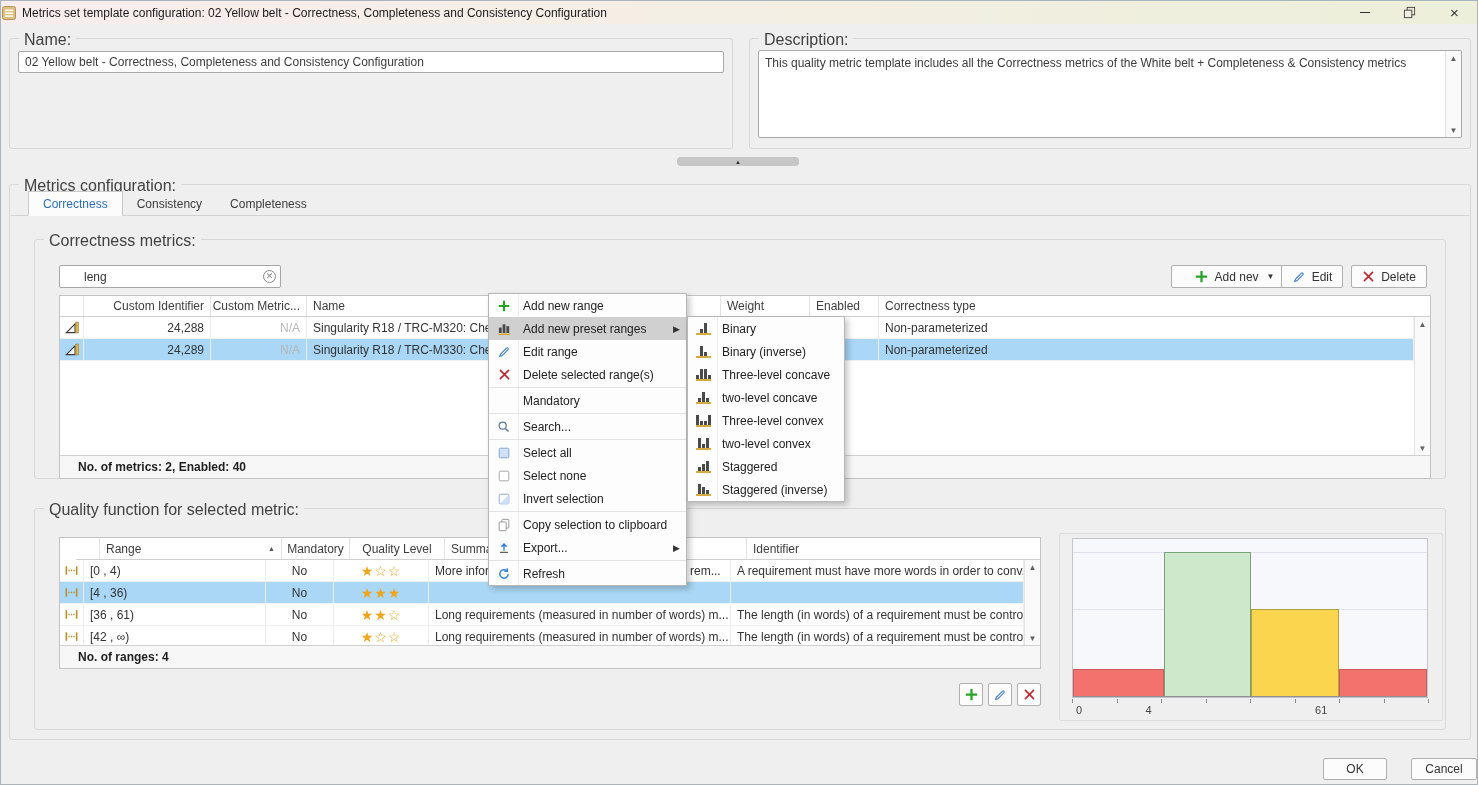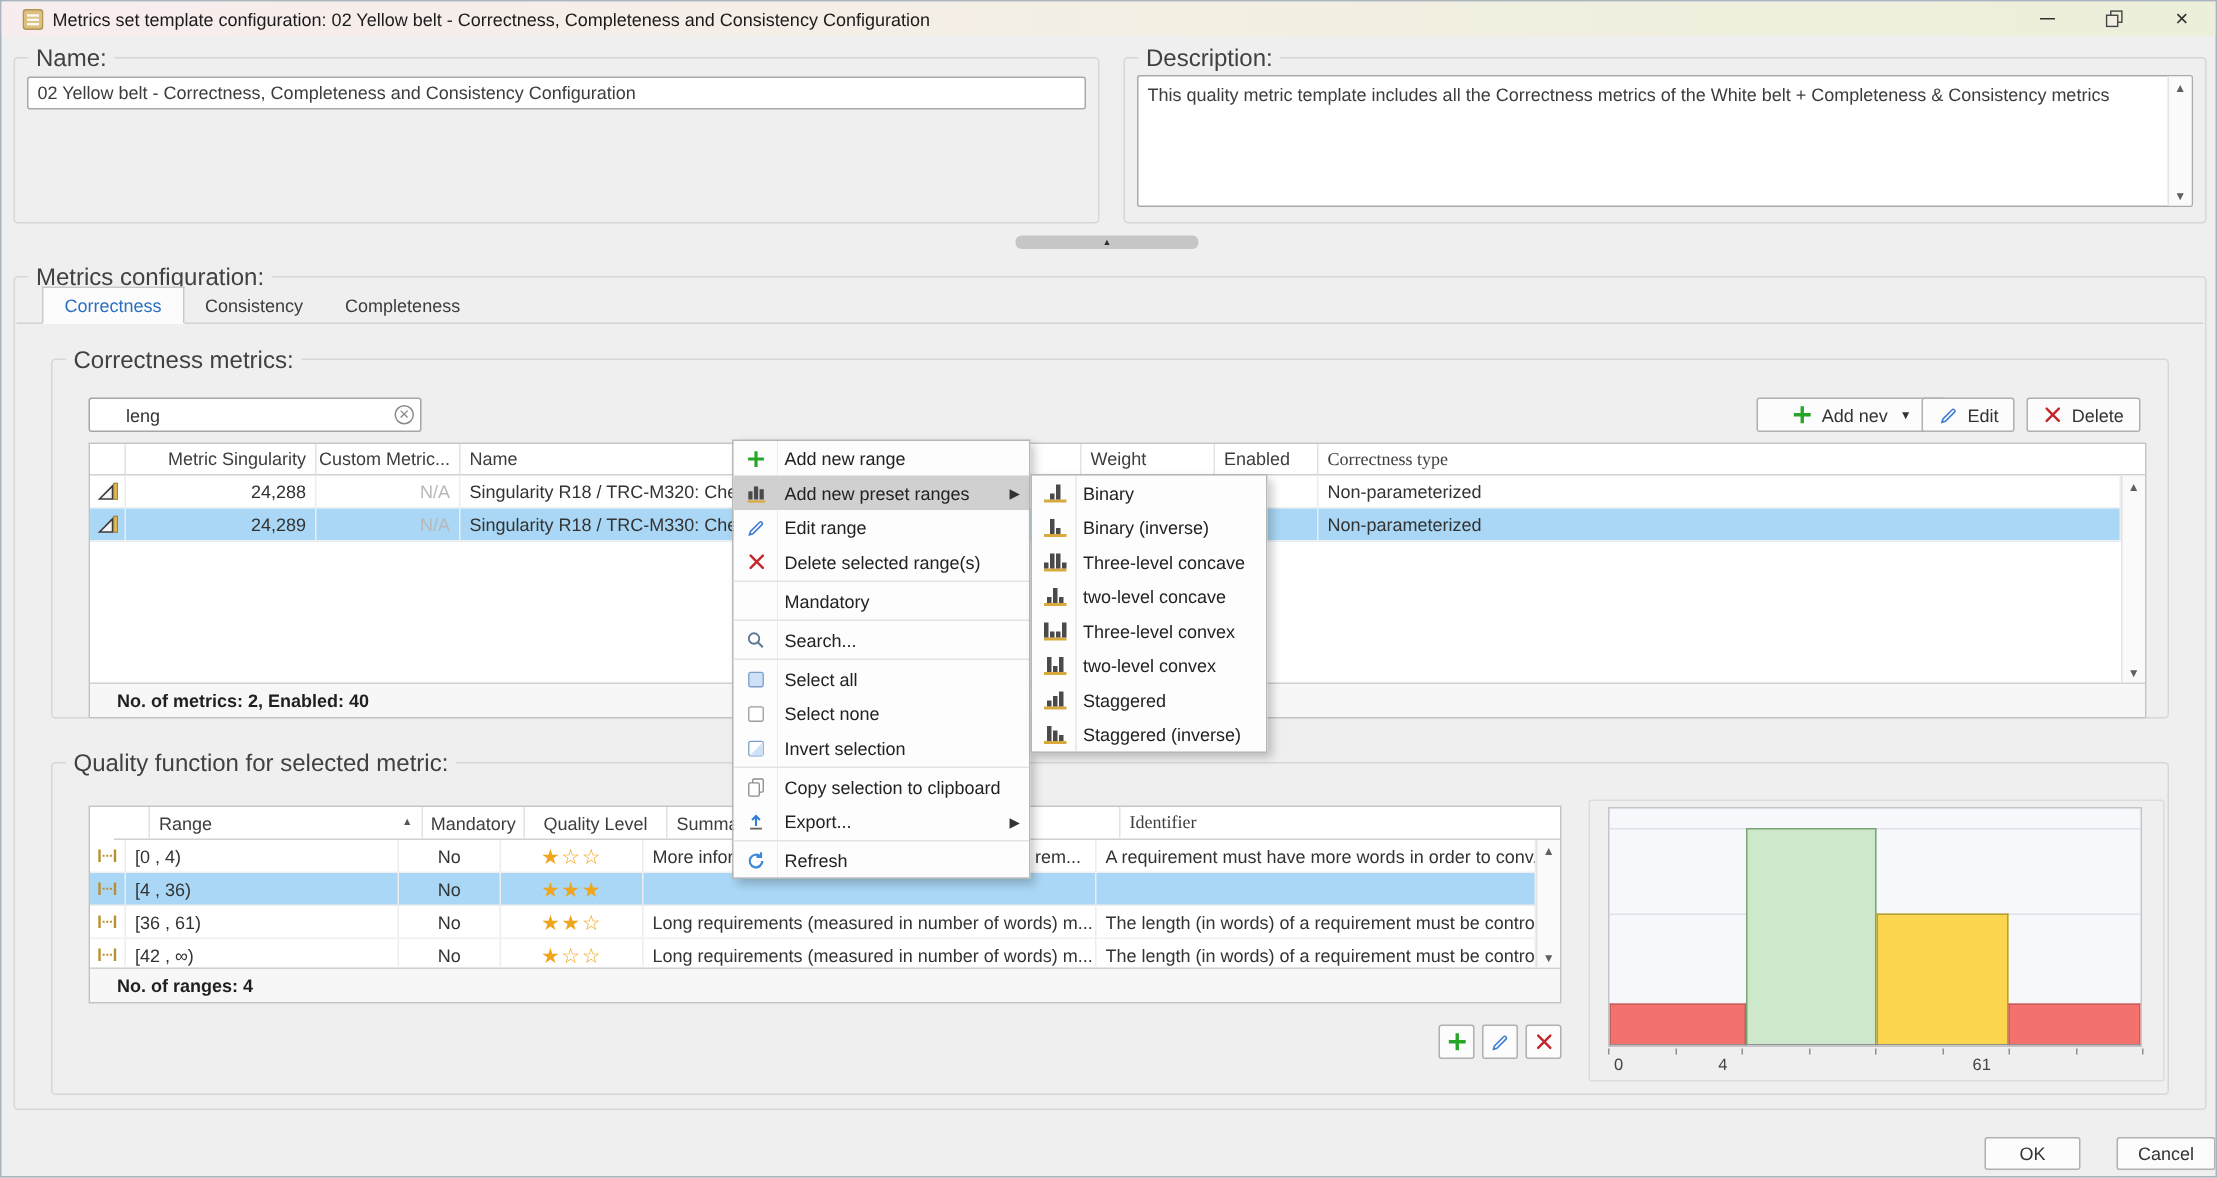--- a/index.html
+++ b/index.html
@@ -1,19 +1,19 @@
 <!DOCTYPE html>
 <html><head>
 <meta charset="utf-8">
 <style>
 *{margin:0;padding:0;box-sizing:border-box;font-family:"Liberation Sans",sans-serif;}
 html,body{background:#c7c7c7;}
 .window{position:relative;width:1478px;height:785px;background:#f0efef;overflow:hidden;border:1px solid #a9b4bd;}
 
-.titlebar{position:absolute;left:0;top:0;right:0;height:23px;background:linear-gradient(90deg,#f8edee 0%,#f3efe3 55%,#ecefd9 100%);display:flex;align-items:center;padding-left:14px;}
+.titlebar{position:absolute;left:0;top:0;right:0;height:23px;background:linear-gradient(90deg,#f8edee 0%,#f3efe3 55%,#ecefd9 100%);display:flex;align-items:center;padding-left:1px;}
 .titlebar .app-icon{width:14px;height:14px;margin-right:6px;flex:0 0 auto;}
 .title-text{font-size:12px;color:#1b1b1b;white-space:nowrap;}
 .win-ctls{margin-left:auto;display:flex;height:23px;}
 .ctl{width:45px;height:23px;display:flex;align-items:center;justify-content:center;color:#333;}
 .ctl .minline{width:10px;height:1px;background:#333;}
 .ctl.close{font-size:15px;line-height:1;}
 
 .groupbox{position:absolute;border:1px solid #d7d7d7;border-radius:3px;}
 .groupbox>.legend{position:absolute;top:-8px;left:9px;background:#f0efef;padding:0 5px;font-size:16px;color:#414141;white-space:nowrap;}
 
@@ -41,21 +41,21 @@
 .btn{position:absolute;height:23px;border:1px solid #b0b0b0;background:#fcfcfc;border-radius:2px;display:flex;align-items:center;justify-content:center;gap:6px;font-size:12px;color:#333;}
 .btn svg{flex:0 0 auto;}
 .caret{font-size:8px;color:#333;margin-left:2px;}
 #btn-add{left:1136px;top:25px;width:126px;}
 #btn-edit{left:1246px;top:25px;width:62px;}
 #btn-del{left:1316px;top:25px;width:76px;}
 
 .tbl{position:absolute;border:1px solid #c3c3c3;background:#fff;display:flex;flex-direction:column;font-size:12px;color:#333;}
 .tbl-head{display:flex;border-bottom:1px solid #d0d0d0;color:#3d3d3d;flex:0 0 21px;}
 .th{display:flex;align-items:center;padding:0 6px;border-right:1px solid #e3e3e3;overflow:hidden;white-space:nowrap;}
-.th.last{border-right:none;font-family:Liberation Serif, serif;}
+.th.last{border-right:none;}
 .tbl-body{flex:1;position:relative;overflow:hidden;}
 .trow{height:22px;display:flex;border-bottom:1px solid #f0f0f0;width:calc(100% - 16px);}
 .trow.sel{background:#a9d7f5;}
 .td{display:flex;align-items:center;padding:0 6px;border-right:1px solid #ededed;overflow:hidden;white-space:nowrap;}
 .td.r{justify-content:flex-end;}
 .td.na{color:#b8b8b8;}
 .tbl-foot{flex:0 0 23px;border-top:1px solid #d0d0d0;background:#f7f7f7;display:flex;align-items:center;padding-left:18px;font-weight:bold;color:#1f1f1f;}
 
 #metrics-table{left:24px;top:55px;width:1372px;height:184px;}
 .mc0{width:24px;flex:0 0 24px;justify-content:center;padding:0;}
@@ -188,21 +188,21 @@
       <div class="btn" id="btn-del">
         <svg width="13" height="13" viewBox="0 0 16 16">
             <path d="M3 3l10 10M13 3 3 13" stroke="#c0282e" stroke-width="2" stroke-linecap="round"></path>
           </svg>
         <span>Delete</span>
       </div>
 
       <div class="tbl" id="metrics-table">
         <div class="tbl-head">
           <span class="th mc0"></span>
-          <span class="th mc1">Metric Singularity</span>
+          <span class="th mc1">Custom Identifier</span>
           <span class="th mc2">Custom Metric...</span>
           <span class="th mc3">Name</span>
           <span class="th mc4">Weight</span>
           <span class="th mc5">Enabled</span>
           <span class="th mc6 last">Correctness type</span>
         </div>
         <div class="tbl-body" id="metrics-body">
           <div class="trow">
               <span class="td mc0">
                 <svg width="15" height="15" viewBox="0 0 16 16">

